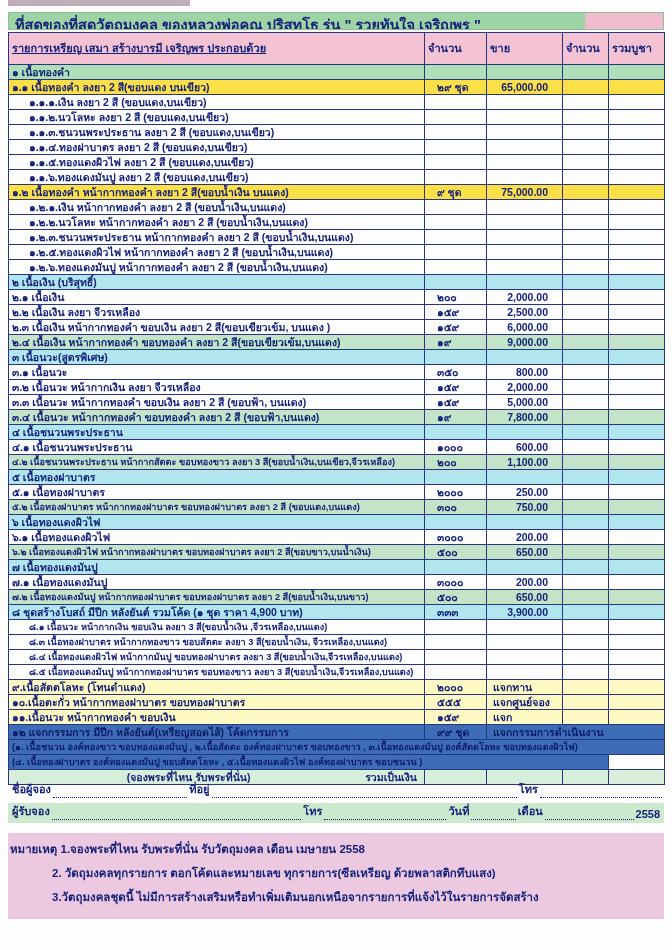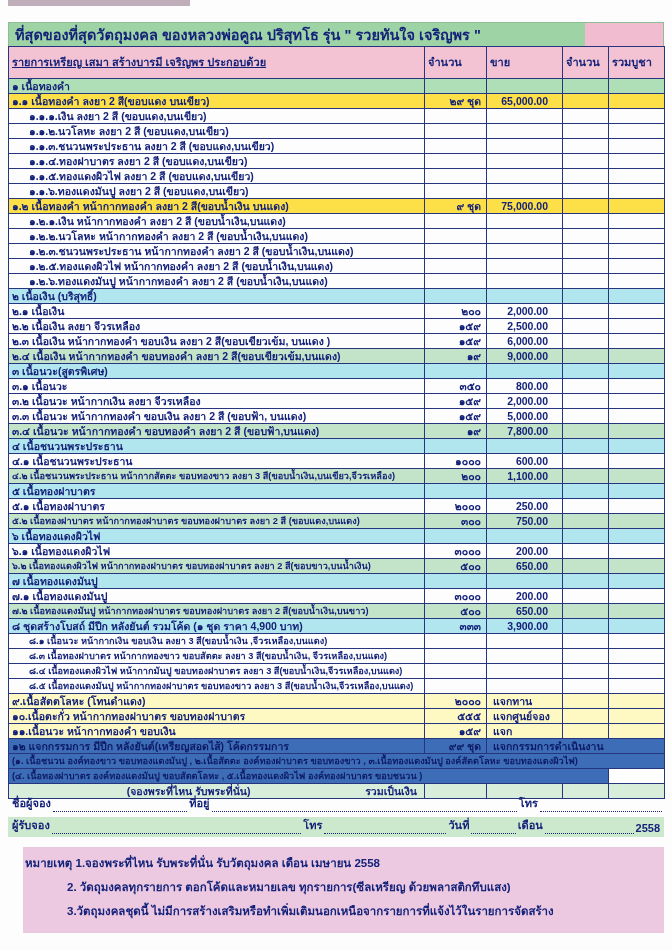--- a/index.html
+++ b/index.html
@@ -1,31 +1,31 @@
 <!DOCTYPE html>
 <html><head>
 <meta charset="utf-8">
 <style>
   * { margin:0; padding:0; box-sizing:border-box; }
   html,body { width:672px; background:#ffffff; font-family:"Liberation Sans","DejaVu Sans",sans-serif; }
   .sheet { position:relative; width:672px; height:950px; background:#fdfdfd; padding:0 8px; overflow:hidden; }
 
   .top-strip { position:absolute; top:0; left:8px; width:182px; height:6px; background:#bfadb9; }
 
-  .title-bar { position:relative; top:22px; display:flex; height:32px; background:#9ed3a5; border:1px solid #8cc094; }
+  .title-bar { position:relative; top:12px; display:flex; height:18px; background:#9ed3a5; border:1px solid #8cc094; }
   .title-text { flex:1; color:#14227a; font-weight:bold; font-size:14.5px; line-height:24px; padding-left:6px; white-space:nowrap; overflow:hidden; }
   .title-pink { width:78px; background:#f2bcd0; }
 
   .tbl-wrap { position:relative; top:14px; }
   table { border-collapse:collapse; table-layout:fixed; width:656px; }
   td { border:1.5px solid #27357f; color:#14227a; font-weight:bold; font-size:10.5px; line-height:13px; height:15px; padding:0 3px; white-space:nowrap; overflow:hidden; vertical-align:middle; }
   tr.hdr td { height:32px; font-size:11px; background:#f4c3d3; }
   td.u { text-decoration:underline; }
   td.ctr { }
-  td.qty { text-align:right; padding-right:5px;padding-left:12px; }
+  td.qty { padding-right:5px;padding-left:12px; }
   td.price { text-align:right; padding-right:14px; }
   td.price.left { text-align:left; padding-left:6px; }
   td.sub-lbl { padding-left:20px; font-weight:600; }
   td.sec-lbl { font-weight:bold; }
   td.sm { font-size:9.2px; }
   tr.green td { background:#aedfb6; }
   tr.pink td { background:#fde047; }
   tr.cyan td { background:#b2e6ef; }
   tr.hl td { background:#c3e4c9; }
   tr.pink2 td { background:#fef9c3; }
@@ -35,21 +35,21 @@
   .tot-cell { display:flex; }
   .tot-spot { flex:1; text-align:center; }
   .tot-lbl { padding-right:4px; }
 
   .form-line { position:relative; top:10px; display:flex; align-items:flex-end; height:20px; color:#14227a; font-weight:bold; font-size:11px; padding:0 2px 3px 2px; }
   .form-line.greenbg { background:#cde9cd; margin-top:2px; }
   .dots { border-bottom:1.6px dotted #14227a; height:12px; }
   .d1{flex:2.2;} .d2{flex:5;} .d3{flex:2;} .d4{flex:4.5;} .d5{flex:2.2;} .d6{flex:0.8;} .d7{flex:1.6;}
   .form-line .lab { padding:0 2px; white-space:nowrap; }
 
-  .notes { position:relative; top:20px; background:#ecc9e1; color:#14227a; font-weight:bold; font-size:11.5px; padding:4px 2px 10px 2px;margin-left:15px; }
+  .notes { position:relative; top:20px; background:#ecc9e1; color:#14227a; font-weight:bold; font-size:11.5px; padding:4px 2px 10px 2px; }
   .notes .n-line { padding:3px 0; white-space:nowrap; overflow:hidden; }
   .notes .n-line.ind { padding-left:42px; }
 </style>
 </head>
 <body>
 
 <div class="sheet">
   <div class="top-strip"></div>
 
   <div class="title-bar">

